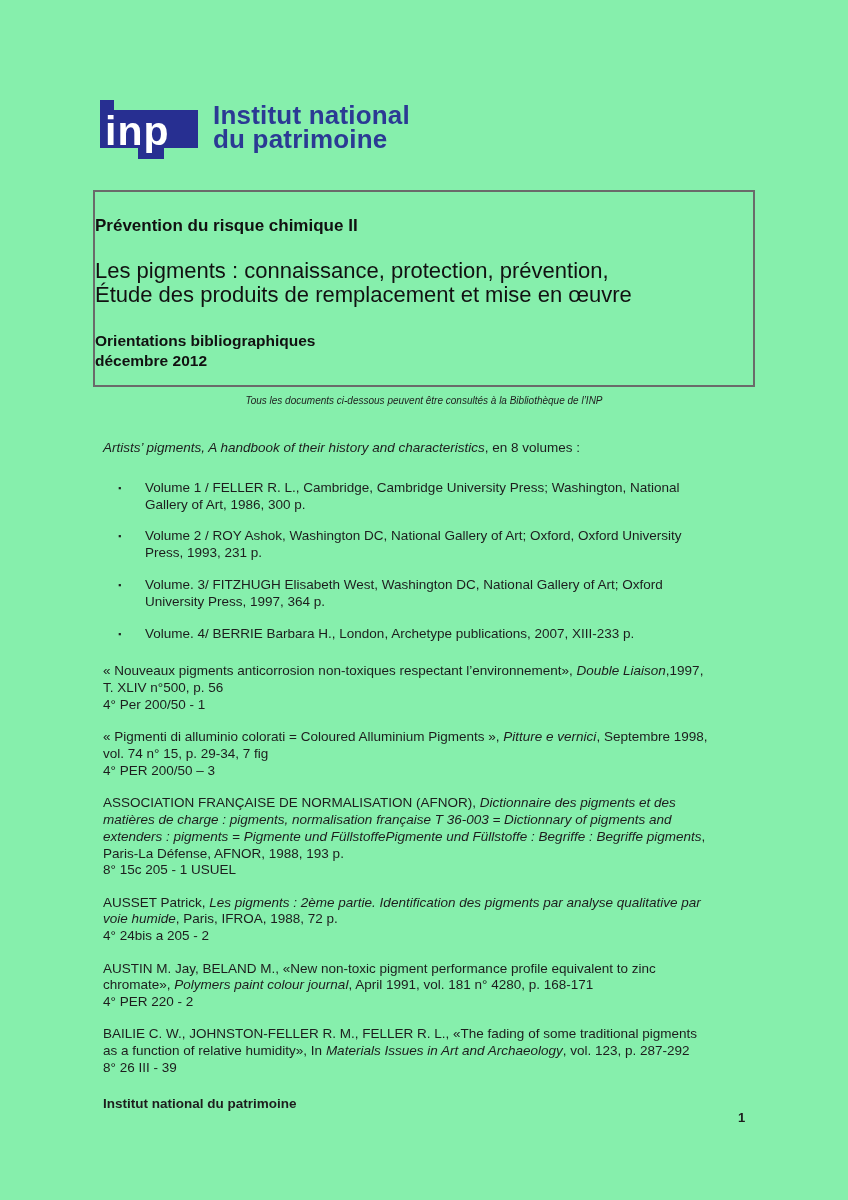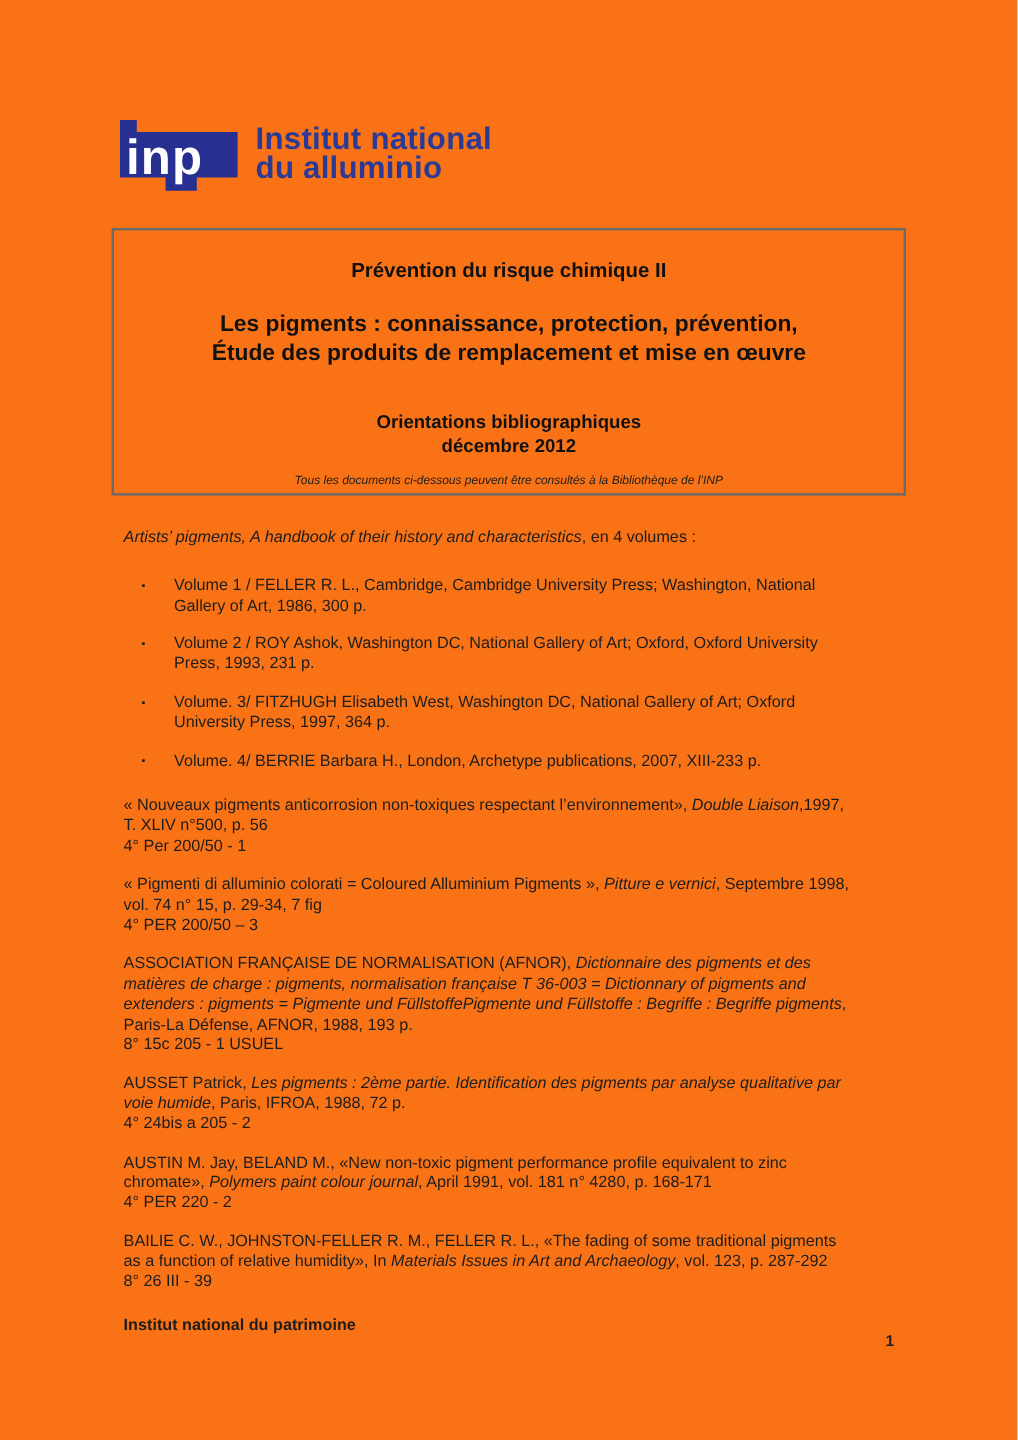--- a/index.html
+++ b/index.html
@@ -1,19 +1,19 @@
 <!DOCTYPE html>
 <html><head>
 <meta charset="utf-8">
 <style>
   html, body { margin:0; padding:0; background:#ffffff; }
   .page {
     position:relative;
     width:848px; height:1200px;
-    background:#f97316;
+    background:#86efac;
     font-family:"Liberation Sans", sans-serif;
     color:#1d1d1d;
     overflow:hidden;
   }
 
   
   .header { position:absolute; left:100px; top:99px; display:flex; align-items:flex-start; }
   .logo-svg { width:100px; height:62px; display:block; }
   .logo-text-svg {
     font-family:"Liberation Sans", sans-serif;
@@ -27,30 +27,30 @@
     padding-top:4px;
     font-weight:bold;
     font-size:26px;
     line-height:24px;
     letter-spacing:0.2px;
   }
 
   
   .title-box {
     position:absolute; left:93px; top:190px;
-    width:662px; height:223px;
+    width:662px; height:197px;
     box-sizing:border-box;
     border:2px solid #6a6a6a;
-    text-align:center;
+    text-align:left;
     padding-top:24px;
     color:#111111;
   }
   .tb-line1 { font-size:17px; font-weight:bold; margin-bottom:23px; }
-  .tb-line2 { font-size:19px; font-weight:bold; line-height:24px; }
-  .tb-sub   { font-size:15.5px; font-weight:bold; line-height:19.5px; margin-top:36px; }
+  .tb-line2 { font-size:22px; font-weight:normal; line-height:24px; }
+  .tb-sub   { font-size:15.5px; font-weight:bold; line-height:19.5px; margin-top:24px; }
 
   
   .note {
     position:absolute; left:0; top:395px; width:848px;
     text-align:center; font-style:italic; font-size:10px;
   }
 
   
   .content {
     position:absolute; left:103px; top:440px; width:680px;
@@ -76,40 +76,40 @@
 
 <div class="page" style="color: rgb(29, 29, 29);">
 
   <header class="header">
     <svg class="logo-svg" viewBox="0 0 100 62" aria-hidden="true">
       <polygon points="0,1 14,1 14,11 98,11 98,49 64,49 64,60 38,60 38,49 0,49" fill="#272f91"></polygon>
       <text class="logo-text-svg" x="5" y="46">inp</text>
     </svg>
     <div class="brand" style="color: rgb(43, 58, 148);">
       <div>Institut national</div>
-      <div>du alluminio</div>
+      <div>du patrimoine</div>
     </div>
   </header>
 
   <section class="title-box">
     <div class="tb-line1">Prévention du risque chimique II</div>
     <div class="tb-line2">
       <div>Les pigments : connaissance, protection, prévention,</div>
       <div>Étude des produits de remplacement et mise en œuvre</div>
     </div>
     <div class="tb-sub">
       <div>Orientations bibliographiques</div>
       <div>décembre 2012</div>
     </div>
   </section>
 
   <div class="note">Tous les documents ci-dessous peuvent être consultés à la Bibliothèque de l’INP</div>
 
   <main class="content">
-    <p class="intro" id="intro-line" style="margin:0;"><em>Artists’ pigments, A handbook of their history and characteristics</em><span>, en 4 volumes :</span></p>
+    <p class="intro" id="intro-line" style="margin:0;"><em>Artists’ pigments, A handbook of their history and characteristics</em><span>, en 8 volumes :</span></p>
     <ul class="volumes" id="volumes-list">
         <li><span class="bullet">▪</span><span class="vol-text">Volume 1 / FELLER R. L., Cambridge, Cambridge University Press; Washington, National
 Gallery of Art, 1986, 300 p.</span></li>
         <li><span class="bullet">▪</span><span class="vol-text">Volume 2 / ROY Ashok, Washington DC, National Gallery of Art; Oxford, Oxford University
 Press, 1993, 231 p.</span></li>
         <li><span class="bullet">▪</span><span class="vol-text">Volume. 3/ FITZHUGH Elisabeth West, Washington DC, National Gallery of Art; Oxford
 University Press, 1997, 364 p.</span></li>
         <li><span class="bullet">▪</span><span class="vol-text">Volume. 4/ BERRIE Barbara H., London, Archetype publications, 2007, XIII-233 p.</span></li>
       </ul>
     <div class="entries" id="entries">

